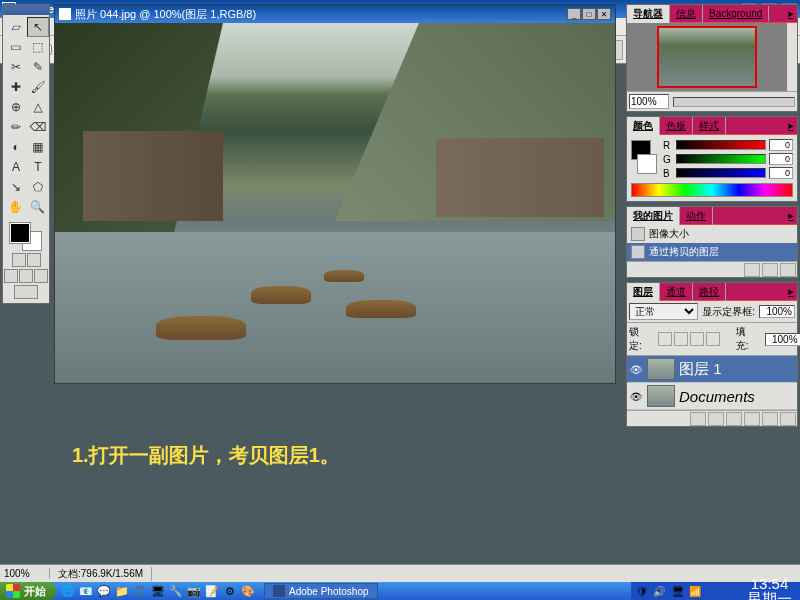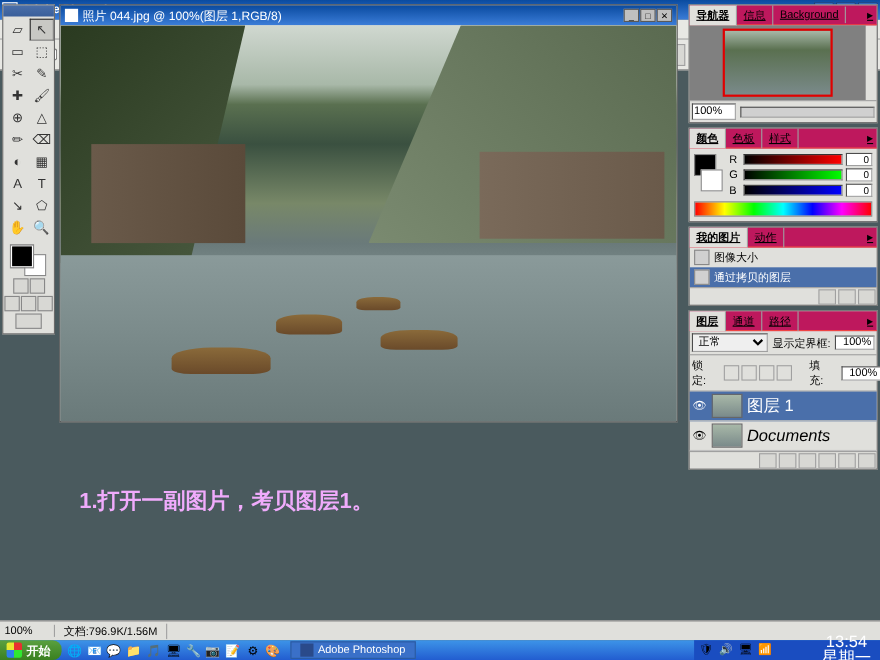--- a/index.html
+++ b/index.html
@@ -115,21 +115,21 @@
 .lock-icon { width: 14px; height: 14px; border: 1px solid #a0a0a0; }
 .layer-list { }
 .layer-row { display: flex; align-items: center; padding: 2px; gap: 4px; border-bottom: 1px solid #c0c0c0; cursor: pointer; }
 .layer-row.active { background: #4a6faa; color: #fff; }
 .eye { width: 14px; height: 14px; display: flex; align-items: center; justify-content: center; font-size: 10px; }
 .layer-thumb { width: 28px; height: 22px; background: linear-gradient(#a8b8a8, #7a8a8a); border: 1px solid #666; }
 .layer-name { font-size: 15px; }
 .layer-name.italic { font-style: italic; }
 
 
-.instruction { position: absolute; left: 72px; top: 442px; font-size: 20px; font-weight: bold; color: #f0abfc; font-family: "SimHei", sans-serif; }
+.instruction { position: absolute; left: 72px; top: 442px; font-size: 20px; font-weight: bold; color: #fde047; font-family: "SimHei", sans-serif; }
 
 
 .status-bar { position: absolute; bottom: 18px; left: 0; right: 0; height: 18px; background: #e0e0dc; display: flex; align-items: center; border-top: 1px solid #888; font-size: 10px; }
 .status-zoom { width: 50px; border-right: 1px solid #a0a0a0; padding: 0 4px; }
 .status-info { padding: 0 8px; border-right: 1px solid #a0a0a0; }
 .status-hint { padding: 0 8px; flex: 1; }
 .status-hint::before { content: "▶ "; }
 
 
 .taskbar { position: absolute; bottom: 0; left: 0; right: 0; height: 18px; background: linear-gradient(#3d94e8, #225dd0); display: flex; align-items: center; justify-content: center; }

